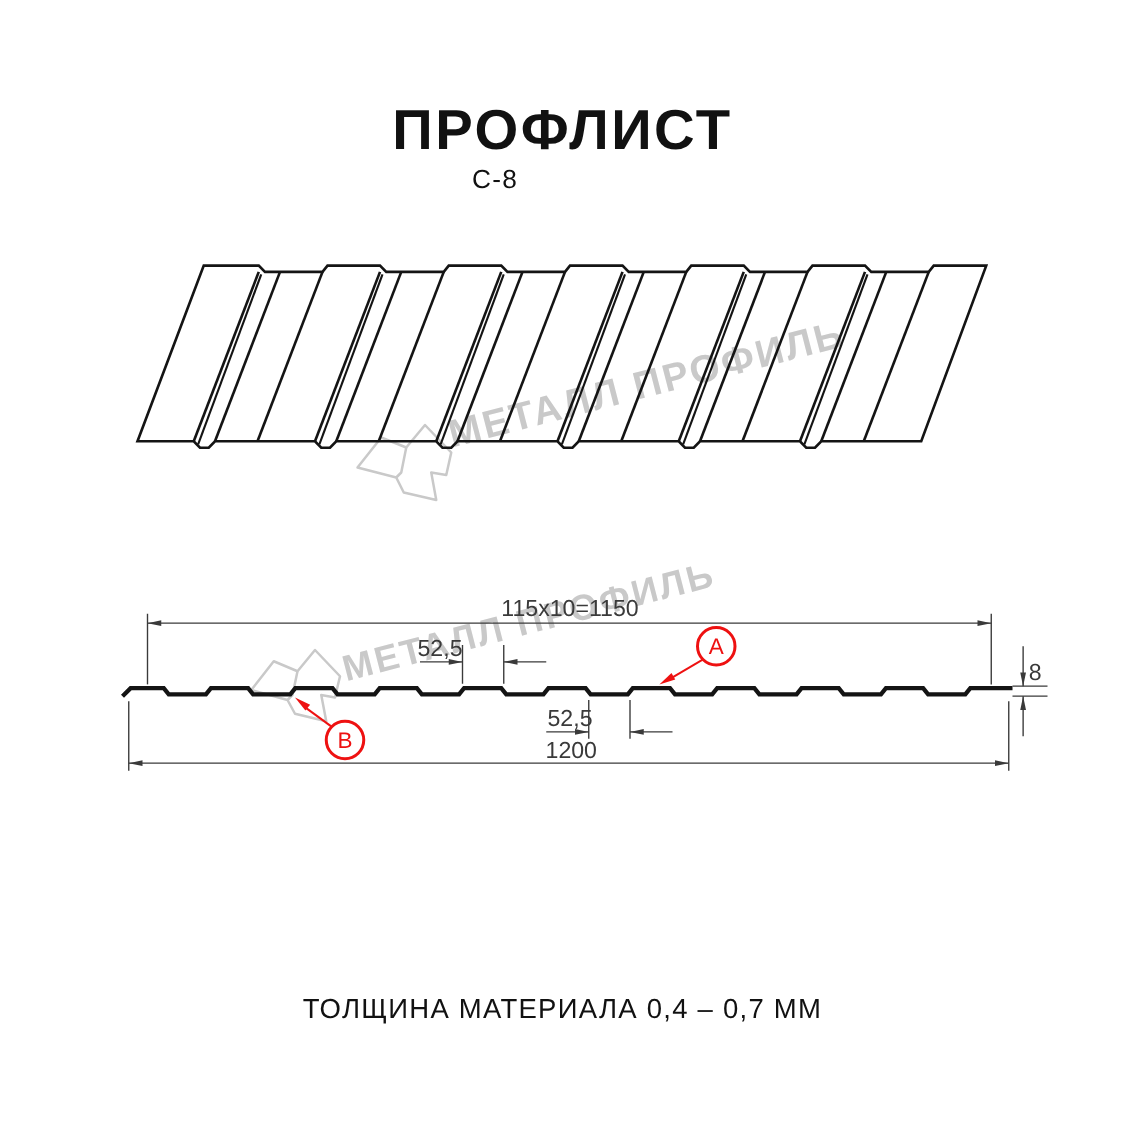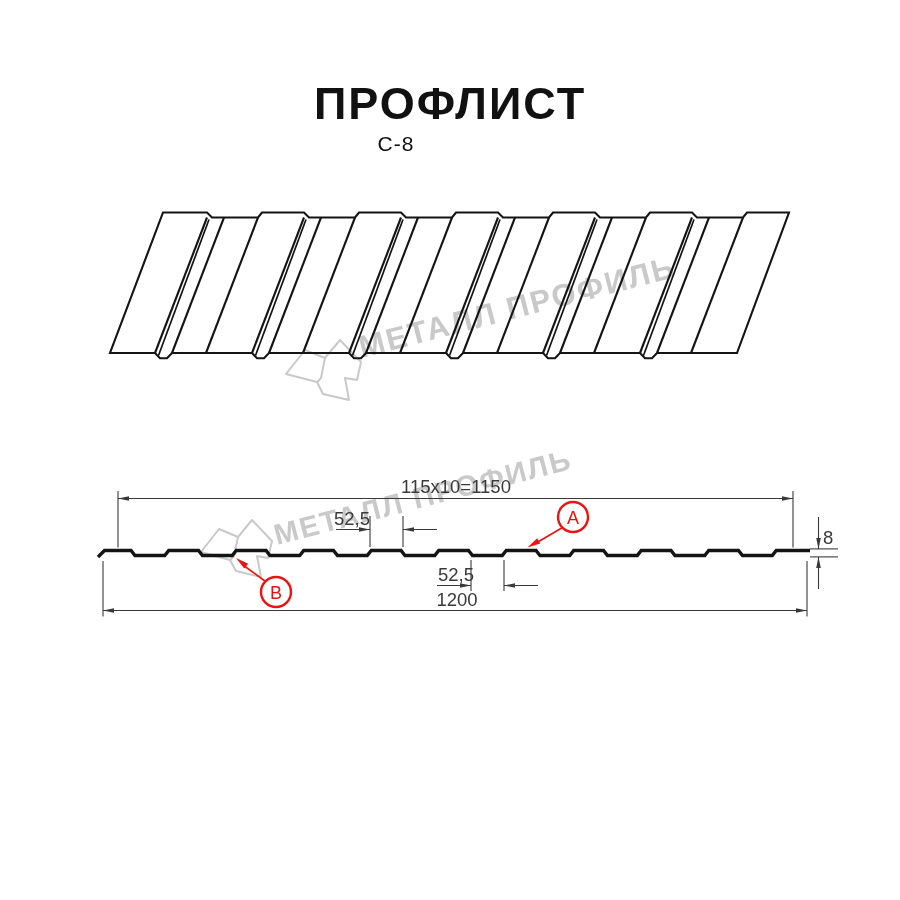--- a/index.html
+++ b/index.html
@@ -136,13 +136,14 @@
     <text class="callout-text" x="573" y="523.5" text-anchor="middle">A</text>
 
     <g stroke="#ee1111" fill="none" stroke-width="2.4">
       <circle cx="276" cy="592" r="15"></circle>
       <line x1="265.5" y1="581.5" x2="245" y2="566.5" stroke-width="1.6"></line>
       <path d="M236,558 L248.1,563.7 L244.3,568.4 Z" fill="#ee1111" stroke="none"></path>
     </g>
     <text class="callout-text" x="276" y="598.5" text-anchor="middle">B</text>
   </svg>
 
+  <div class="footer-note">ТОЛЩИНА МАТЕРИАЛА 0,4 – 0,7 ММ</div>
 </div>
 
 </body></html>

